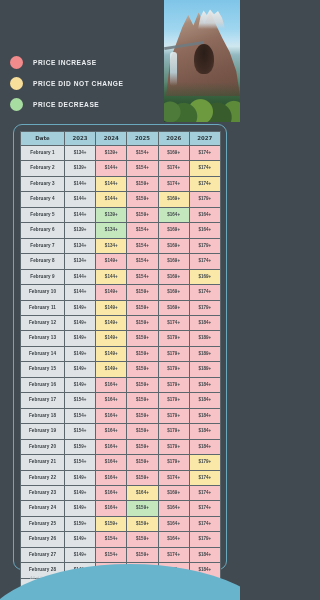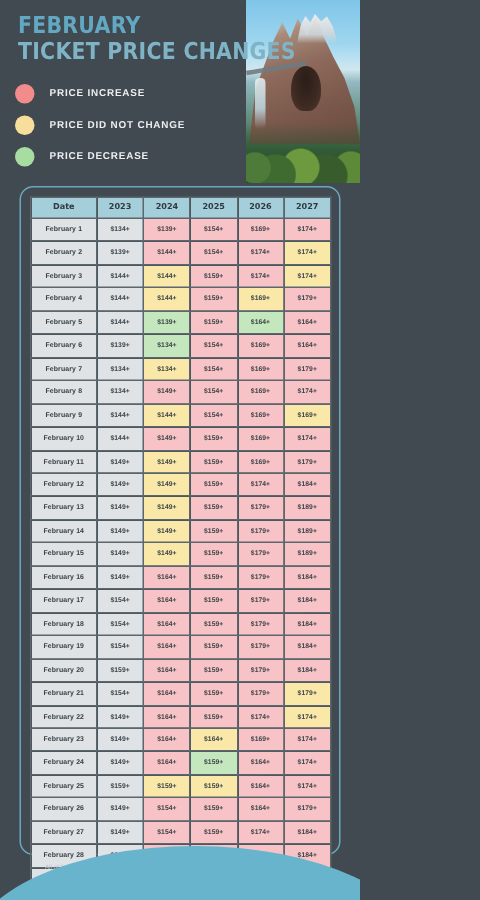--- a/index.html
+++ b/index.html
@@ -135,24 +135,20 @@
   <div class="header">
     <div class="hero-img">
       <div class="mtn"></div>
       <div class="mtn-snow"></div>
       <div class="track"></div>
       <div class="mtn-cave"></div>
       <div class="falls"></div>
       <div class="foliage"></div>
     </div>
 
-    <div class="title-wrap">
-      <div class="title-1">FEBRUARY</div>
-      <div class="title-2">TICKET PRICE CHANGES</div>
-    </div>
 
     <div class="legend">
       <div class="legend-row">
         <span class="dot" style="background:#f28b8b"></span>
         <span class="legend-label">PRICE INCREASE</span>
       </div>
       <div class="legend-row">
         <span class="dot" style="background:#f7df9b"></span>
         <span class="legend-label">PRICE DID NOT CHANGE</span>
       </div>

